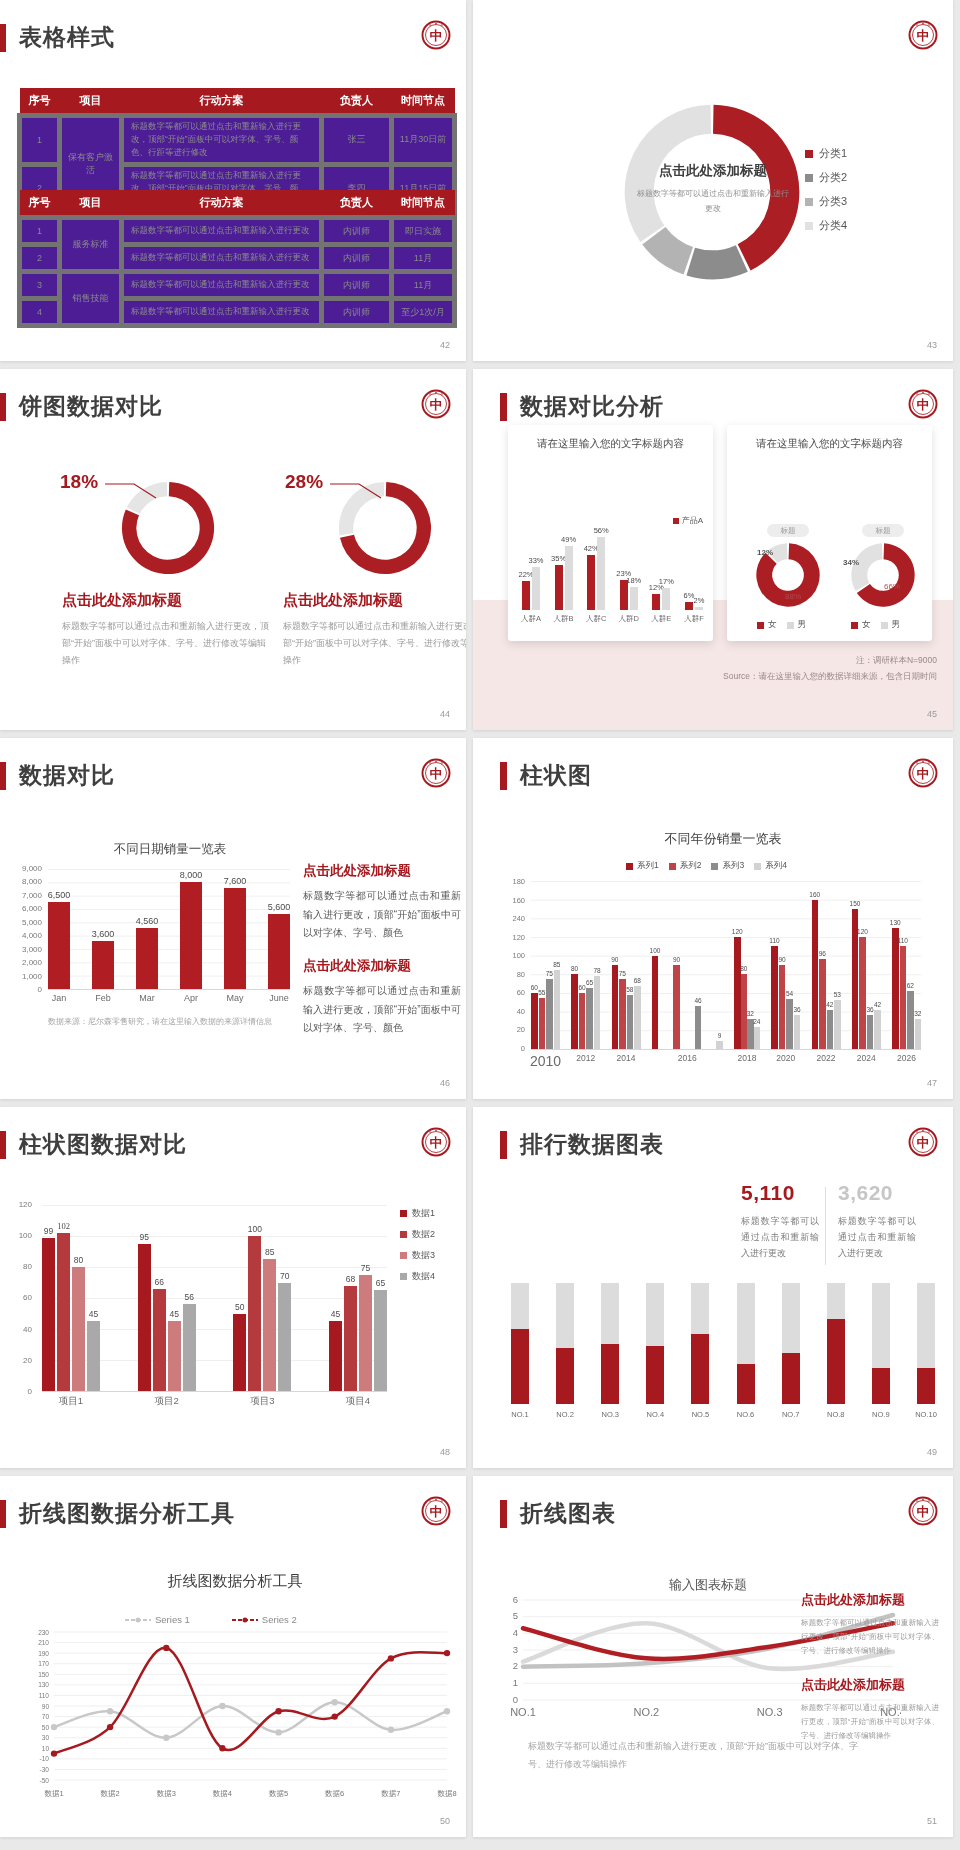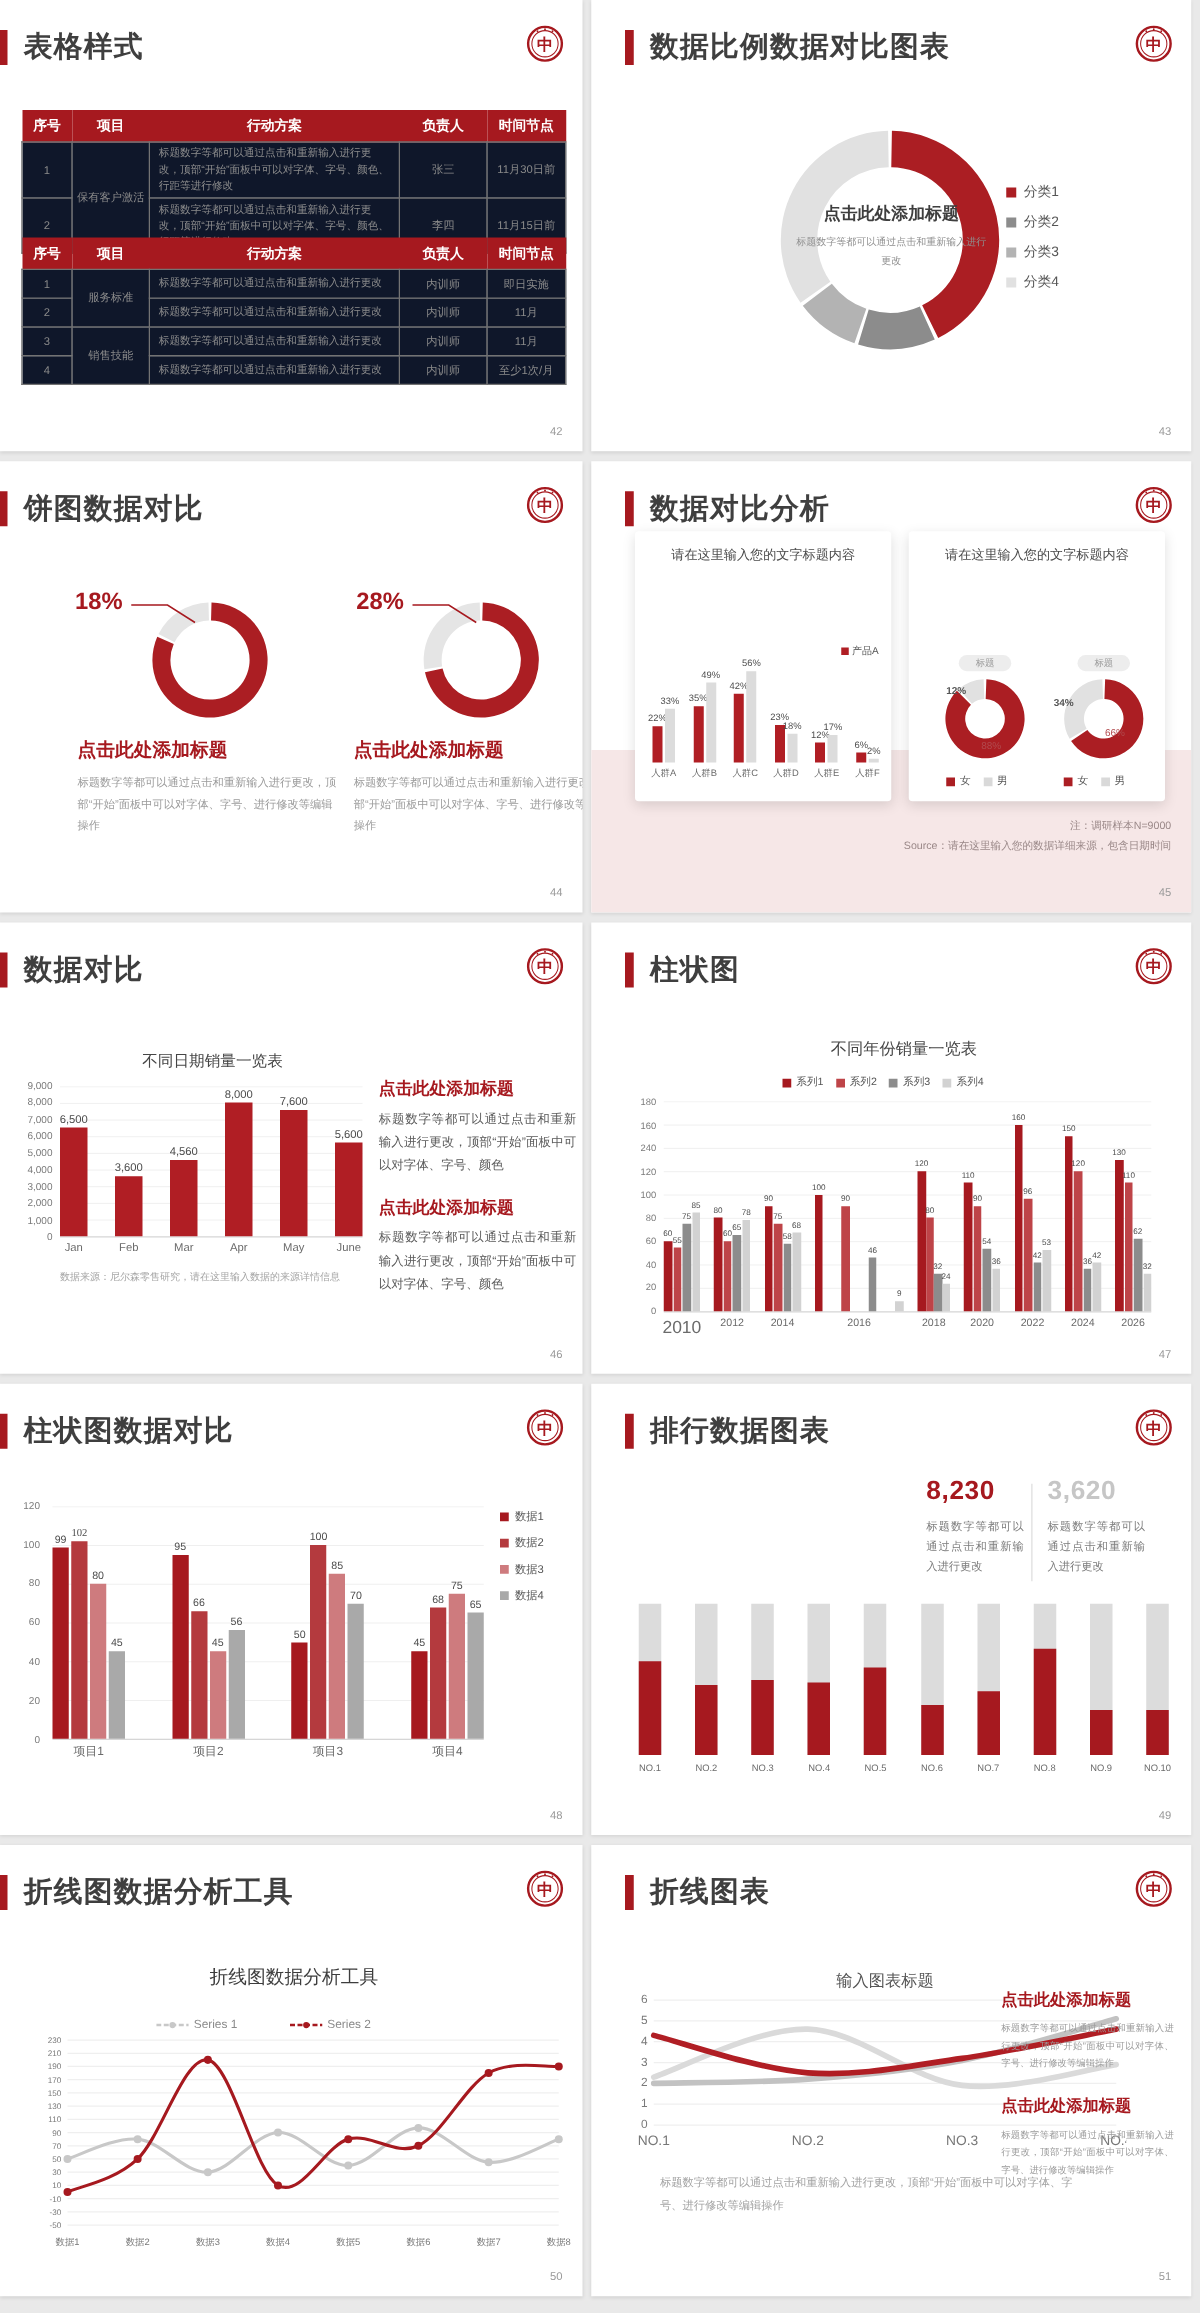--- a/index.html
+++ b/index.html
@@ -19,21 +19,21 @@
   .tbar{width:7px;height:28px;background:#A6191F;margin-right:13px;flex:none}
   .L .tbar{width:6px}
   .stitle{font-size:23px;color:#3F3F3F;font-weight:600;letter-spacing:1px;white-space:nowrap}
   .logo{position:absolute;top:20px;right:15px;width:30px;height:30px;z-index:3}
   .pagenum{position:absolute;bottom:11px;right:16px;font-size:9px;color:#9A9A9A;z-index:3}
 
   
   .tbl{position:absolute;left:17px;width:435px;border-collapse:collapse;table-layout:fixed}
   .tbl th{background:#A6191F;color:#FFF;font-size:11px;font-weight:bold;padding:5px 3px;text-align:center}
   .tbl th.h-plan{text-align:center}
-  .tbl td{border:1px solid #737373;color:#8A8A8A;text-align:center;font-size:9px;background:#0f172a;padding:1px 2px}
+  .tbl td{border:5px solid #737373;color:#8A8A8A;text-align:center;font-size:9px;background:#4c1d95;padding:1px 2px}
   .tbl .c-plan{text-align:left;padding:2px 7px;font-size:8.5px;line-height:1.55;color:#8C8C8C}
   .tbl1 td{height:32px}
   .tbl2 td{height:18px}
 
   
   .dcenter{position:absolute;left:164px;top:162px;width:152px;text-align:center;z-index:2}
   .dctitle{font-size:13.5px;font-weight:bold;color:#3E3E3E}
   .dcsub{font-size:8px;color:#8F8F8F;margin-top:6px;line-height:1.9}
   .dsvg{position:absolute}
 
@@ -195,24 +195,20 @@
           <td class="c-plan">标题数字等都可以通过点击和重新输入进行更改</td>
           <td class="c-own">内训师</td>
           <td class="c-time">至少1次/月</td>
         </tr>
       </tbody>
     </table>
   <span class="pagenum">42</span>
 </div>
 
 <div class="slide R" style="top:0">
-  <div class="shead">
-    <span class="tbar"></span>
-    <span class="stitle">数据比例数据对比图表</span>
-  </div>
   <div class="logo"><svg viewBox="0 0 40 40" width="100%" height="100%">
         <circle cx="20" cy="20" r="18" fill="none" stroke="#A6191F" stroke-width="2.6"></circle>
         <circle cx="20" cy="20" r="14" fill="none" stroke="#A6191F" stroke-width="1.1"></circle>
         <text x="20" y="26.5" text-anchor="middle" font-size="17" font-weight="bold" fill="#A6191F">中</text>
         <circle cx="20" cy="4.5" r="1" fill="#A6191F"></circle>
         <circle cx="12" cy="6.6" r="1" fill="#A6191F"></circle>
         <circle cx="28" cy="6.6" r="1" fill="#A6191F"></circle>
       </svg></div>
   <svg class="dsvg" style="left:148px;top:101px;width:182px;height:182px" viewBox="0 0 100 100">
       <path d="M 50.84 2.01 A 48 48 0 0 1 71.19 93.07 L 64.13 78.71 A 32 32 0 0 0 50.56 18.00 Z" fill="#AB1E23"></path>
@@ -810,21 +806,21 @@
   <div class="logo"><svg viewBox="0 0 40 40" width="100%" height="100%">
         <circle cx="20" cy="20" r="18" fill="none" stroke="#A6191F" stroke-width="2.6"></circle>
         <circle cx="20" cy="20" r="14" fill="none" stroke="#A6191F" stroke-width="1.1"></circle>
         <text x="20" y="26.5" text-anchor="middle" font-size="17" font-weight="bold" fill="#A6191F">中</text>
         <circle cx="20" cy="4.5" r="1" fill="#A6191F"></circle>
         <circle cx="12" cy="6.6" r="1" fill="#A6191F"></circle>
         <circle cx="28" cy="6.6" r="1" fill="#A6191F"></circle>
       </svg></div>
 
   <div class="stat red" style="left:268px;top:74px;width:78px">
-    <div class="statv">8,230</div>
+    <div class="statv">5,110</div>
     <div class="statb">标题数字等都可以通过点击和重新输入进行更改</div>
   </div>
   <div class="vdiv" style="left:352px;top:80px;height:78px"></div>
   <div class="stat gray" style="left:365px;top:74px;width:78px">
     <div class="statv">3,620</div>
     <div class="statb">标题数字等都可以通过点击和重新输入进行更改</div>
   </div>
 
   <div class="stack" style="left:38px;width:424px;top:176px;height:121px">
       <div class="scol" style="width: 18px;">

